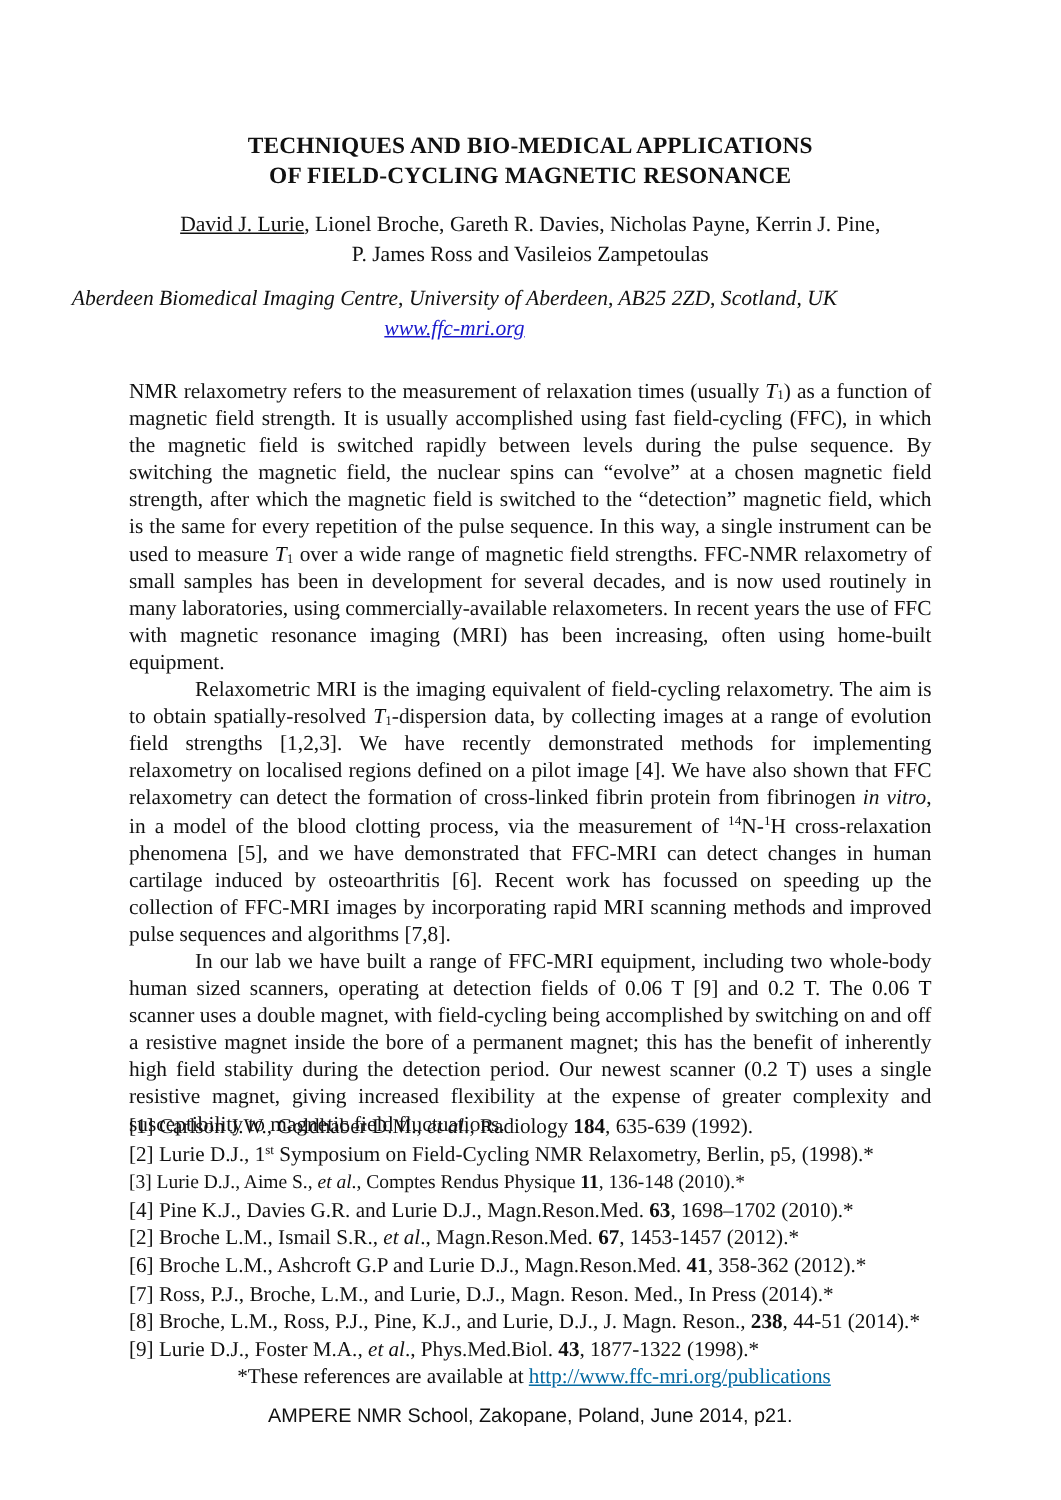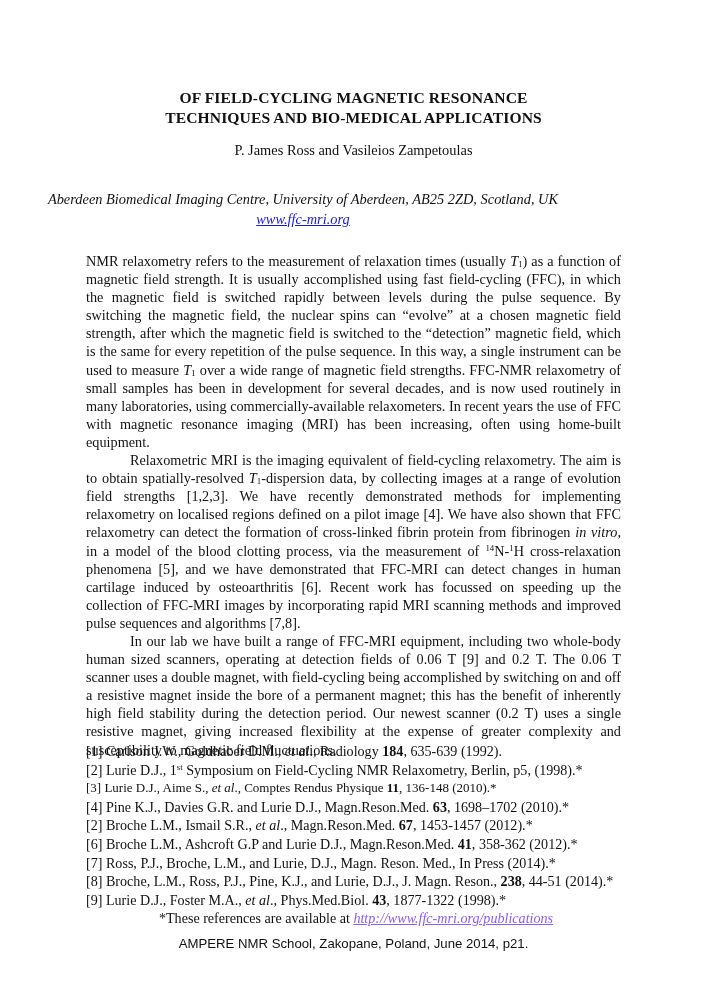--- a/index.html
+++ b/index.html
@@ -27,40 +27,41 @@
     }
     .body p { margin: 0; }
     .body p.indent { text-indent: 44px; }
     .refs {
       position: absolute; left: 86px; width: 540px; top: 742px;
       font-size: 14.1px; line-height: 18.6px;
     }
     .refs .ref { white-space: nowrap; }
     .refs .ref.small { font-size: 13px; }
     .refs .note { text-align: center; width: 540px; }
-    .refs .note a { color: #8b5cf6; font-style: italic; text-decoration: underline; }
+    .refs .note a { color: #0369a1; text-decoration: underline; }
     .footer {
       position: absolute; left: 0; width: 707px; top: 936px;
       text-align: center; font-family: "Liberation Sans", "DejaVu Sans", sans-serif;
       font-size: 13.2px; line-height: 16px;
     }
     sup { font-size: 0.62em; line-height: 0; vertical-align: 0.55em; }
     sub { font-size: 0.62em; line-height: 0; vertical-align: -0.15em; }
   </style>
 </head>
 <body>
 
 <div class="page serif">
 
   <div class="title">
+    <div>TECHNIQUES AND BIO-MEDICAL APPLICATIONS</div>
     <div>OF FIELD-CYCLING MAGNETIC RESONANCE</div>
-    <div>TECHNIQUES AND BIO-MEDICAL APPLICATIONS</div>
   </div>
 
   <div class="authors">
+    <div><span class="u">David J. Lurie</span><span>, Lionel Broche, Gareth R. Davies, Nicholas Payne, Kerrin J. Pine,</span></div>
     <div>P. James Ross and Vasileios Zampetoulas</div>
   </div>
 
   <div class="affil">
     <div>Aberdeen Biomedical Imaging Centre, University of Aberdeen, AB25 2ZD, Scotland, UK</div>
     <div><a>www.ffc-mri.org</a></div>
   </div>
 
   <div class="body">
     <p><span>NMR relaxometry refers to the measurement of relaxation times (usually </span><i>T</i><sub>1</sub><span>) as a function of magnetic field strength. It is usually accomplished using fast field-cycling (FFC), in which the magnetic field is switched rapidly between levels during the pulse sequence. By switching the magnetic field, the nuclear spins can “evolve” at a chosen magnetic field strength, after which the magnetic field is switched to the “detection” magnetic field, which is the same for every repetition of the pulse sequence. In this way, a single instrument can be used to measure </span><i>T</i><sub>1</sub><span> over a wide range of magnetic field strengths. FFC-NMR relaxometry of small samples has been in development for several decades, and is now used routinely in many laboratories, using commercially-available relaxometers. In recent years the use of FFC with magnetic resonance imaging (MRI) has been increasing, often using home-built equipment.</span></p>

